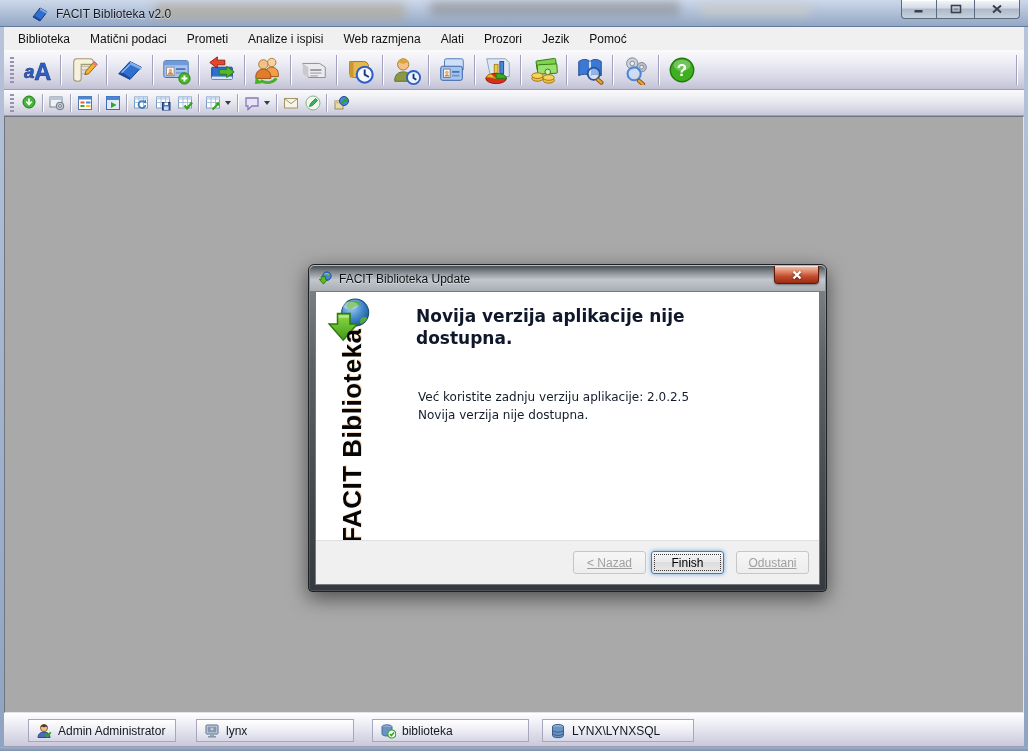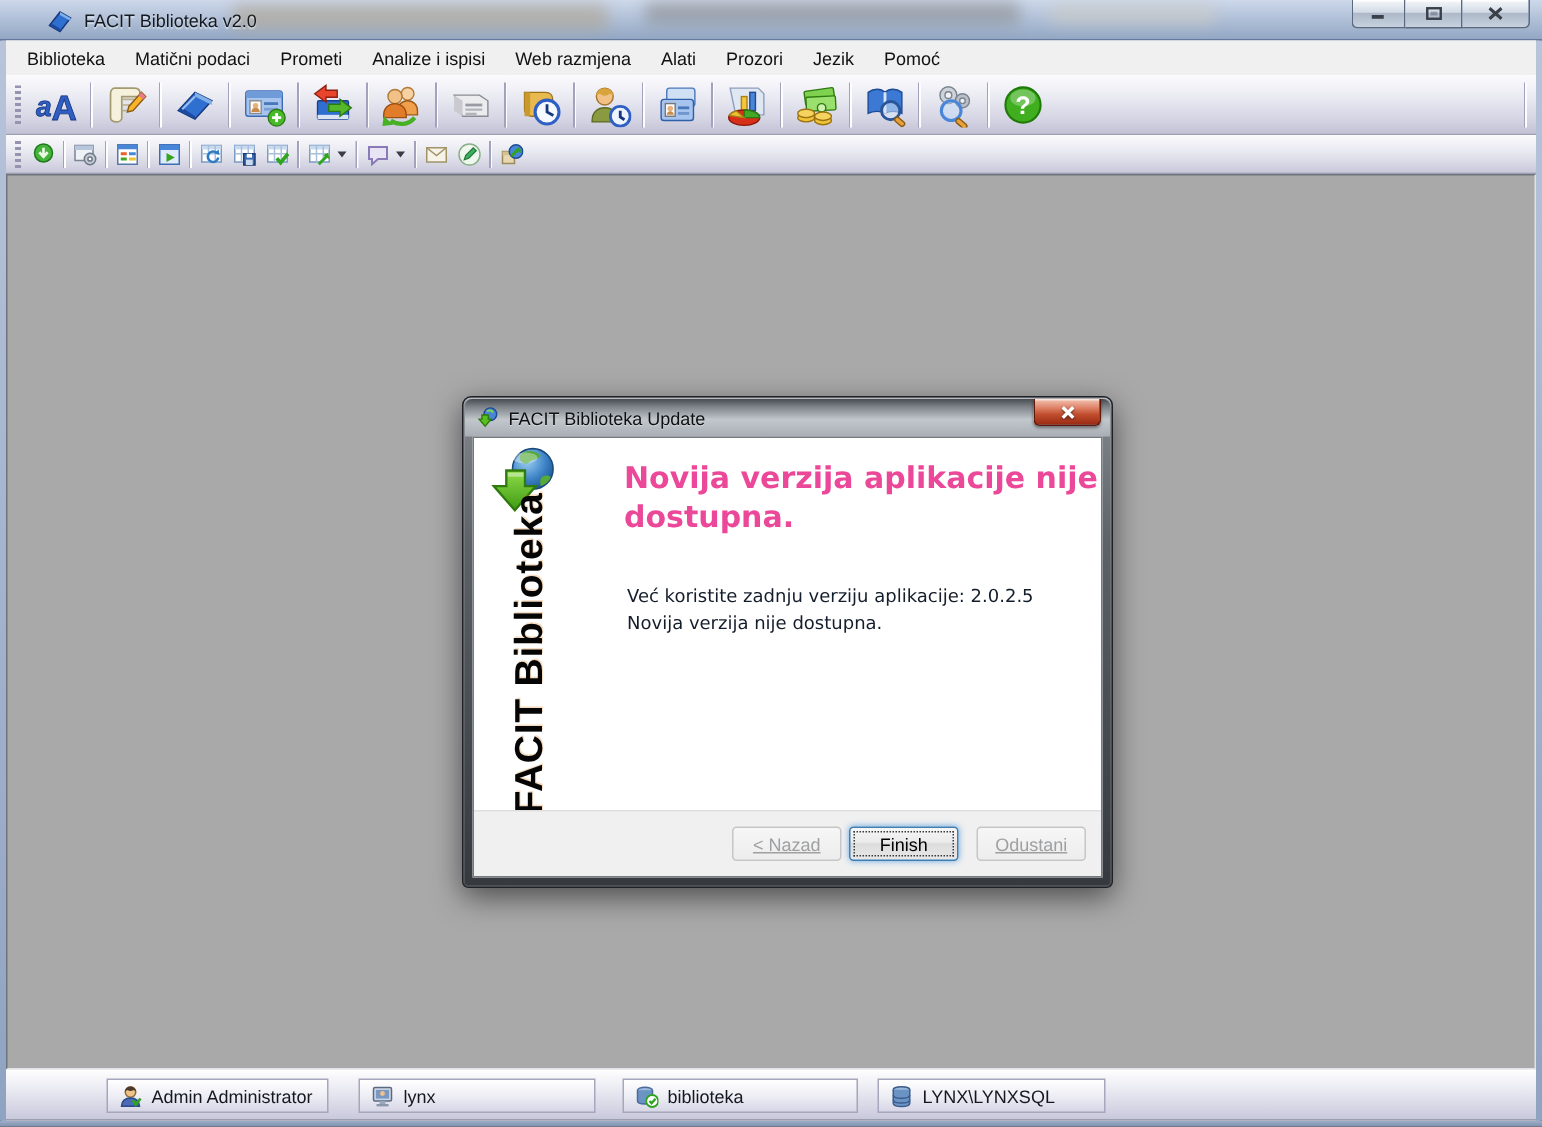--- a/index.html
+++ b/index.html
@@ -71,50 +71,50 @@
   
   .workspace { flex:1 1 auto; background:#a9a9a9; position:relative;
     border:1px solid; border-color:#70747c #dfe2e8 #dfe2e8 #70747c; }
 
   
   .statusbar { height:34px; flex:0 0 auto; position:relative;
     background:linear-gradient(180deg,#fdfdfe 0%,#e6e6f0 45%,#c7c7db 100%);
     border-top:1px solid #ffffff; box-shadow:inset 0 -1px 0 #9d9db0; }
   .sb-panel { position:absolute; top:5px; height:23px; border:1px solid #a6a6bc;
     background:linear-gradient(180deg,#ffffff 0%,#ececf4 55%,#d6d6e6 100%);
-    display:flex; align-items:center; gap:6px; padding:0 7px; font-size:12px; color:#15181e;margin-left:43px; }
+    display:flex; align-items:center; gap:6px; padding:0 7px; font-size:12px; color:#15181e; }
   .sb-p1 { left:24px;  width:148px; }
   .sb-p2 { left:192px; width:158px; }
   .sb-p3 { left:368px; width:157px; }
   .sb-p4 { left:538px; width:152px; }
 
   
-  .dialog { position:absolute; left:308px; top:264px; width:434px; height:328px;
+  .dialog { position:absolute; left:308px; top:264px; width:519px; height:328px;
     border-radius:6px 6px 4px 4px; border:1px solid #1e2226;
     background:linear-gradient(180deg,#84898f 0%,#5d6268 30%,#42474d 75%,#363a3f 100%);
     box-shadow:0 6px 20px rgba(0,0,0,.55), inset 0 1px 0 rgba(255,255,255,.35),
                inset 0 0 0 1px rgba(255,255,255,.12); z-index:10; }
   .dlg-titlebar { position:absolute; left:1px; top:1px; right:1px; height:25px;
     border-radius:5px 5px 0 0; display:flex; align-items:center; gap:6px; padding-left:8px;
     font-size:12px; color:#0d0f12; text-shadow:0 1px 0 rgba(255,255,255,.45);
     background:linear-gradient(180deg,#474c52 0%,#7b8187 20%,#c2c7cc 55%,#a9aeb5 100%); }
   .dlg-close { position:absolute; top:1px; right:7px; width:45px; height:18px;
     border-radius:0 0 4px 4px; border:1px solid #5e180a; border-top:none;
     background:linear-gradient(180deg,#f3c6b5 0%,#de8166 35%,#c14f2f 60%,#9a2a12 100%);
     box-shadow:inset 0 1px 0 rgba(255,255,255,.55), 0 1px 2px rgba(0,0,0,.4);
     display:flex; align-items:center; justify-content:center; }
   .dlg-content { position:absolute; left:6px; top:26px; right:6px; bottom:6px;
     background:#fff; border:1px solid #747a80; }
   .dlg-globe { position:absolute; left:8px; top:5px; }
   .dlg-vertical { position:absolute; left:21px; top:251px; transform:rotate(-90deg);
     transform-origin:0 0; white-space:nowrap; font-size:26px; font-weight:bold;
     color:#050505; letter-spacing:.5px; text-shadow:1px 1px 0 rgba(224,140,48,.30); }
   .dlg-heading { position:absolute; left:100px; top:13px; width:352px;
-    font-family:"DejaVu Sans",sans-serif; font-size:20px; font-weight:bold;
-    color:#ec4899; line-height:1.3; }
+    font-family:"DejaVu Sans",sans-serif; font-size:17px; font-weight:bold;
+    color:#0f172a; line-height:1.3; }
   .dlg-body { position:absolute; left:102px; top:96px;
     font-family:"DejaVu Sans",sans-serif; font-size:12px; color:#141d2b; line-height:1.5; }
   .dlg-footer { position:absolute; left:0; right:0; bottom:0; height:44px;
     background:#f0f0f0; border-top:1px solid #dfdfdf;
     display:flex; align-items:center; justify-content:flex-end; padding-right:10px; }
   .btn { height:23px; min-width:73px; padding:0 10px; font-size:12px; border-radius:3px;
     display:flex; align-items:center; justify-content:center; }
   .btn-disabled { border:1px solid #c6c6c6; color:#9fa0a2;
     background:linear-gradient(180deg,#f6f6f6,#ededed);text-decoration:underline; }
   .btn-default { border:1px solid #3c7fb1; color:#000; margin:0 12px 0 5px;

